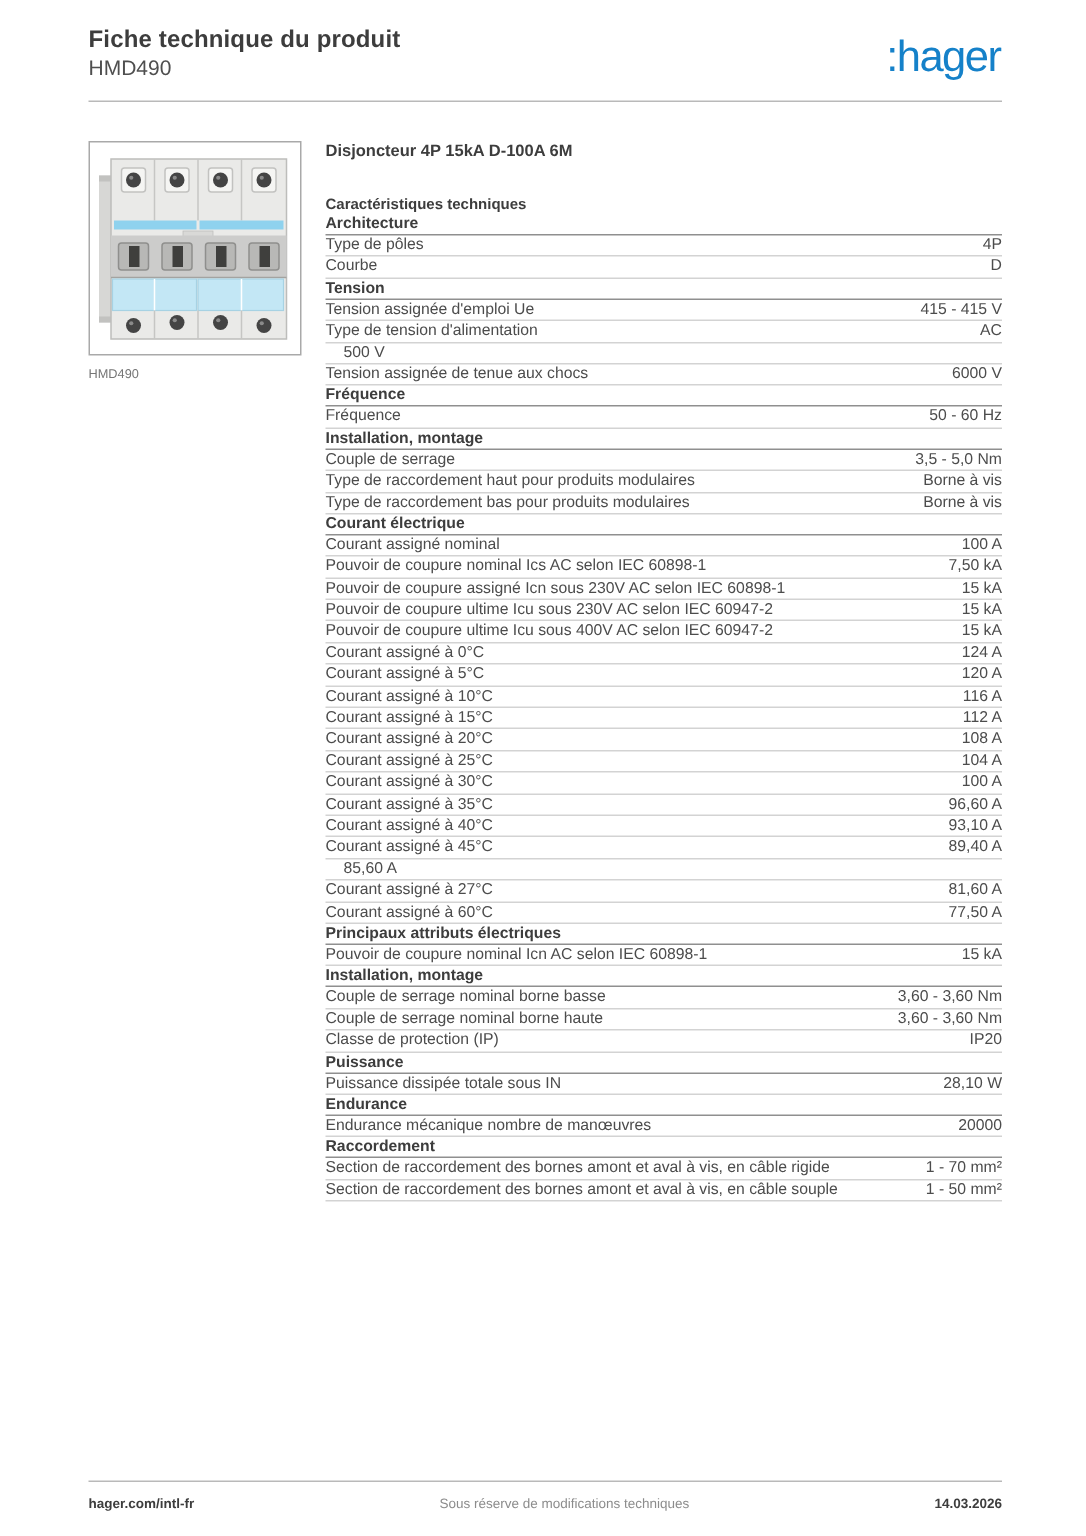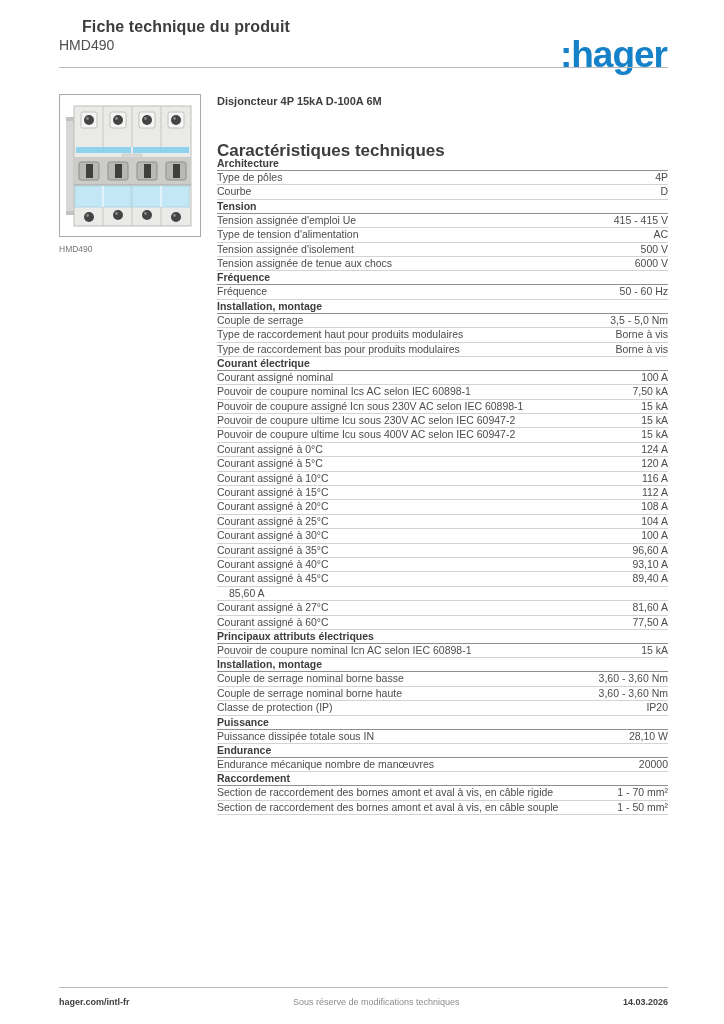--- a/index.html
+++ b/index.html
@@ -1,33 +1,33 @@
 <!DOCTYPE html>
 <html><head>
 <meta charset="utf-8">
 <style>
   * { margin:0; padding:0; box-sizing:border-box; }
   html,body { background:#ffffff; }
   body { font-family:"Liberation Sans","DejaVu Sans",sans-serif; }
   .page { position:relative; width:724px; height:1024px; background:#ffffff; overflow:hidden; }
 
   
-  .header-title { position:absolute; left:59px; top:18px; font-size:16px; font-weight:bold; color:#3d3d3d; letter-spacing:0.1px;margin-left:23px; }
+  .header-title { position:absolute; left:59px; top:18px; font-size:16px; font-weight:bold; color:#3d3d3d; letter-spacing:0.1px; }
   .header-sub   { position:absolute; left:59px; top:37px; font-size:14px; color:#4f4f4f; }
-  .brand-logo   { position:absolute; right:57px; top:22px; font-size:37px; font-weight:bold; color:#1581c9; letter-spacing:-1px;margin-top:12px; }
+  .brand-logo   { position:absolute; right:57px; top:22px; font-size:29px; font-weight:normal; color:#1581c9; letter-spacing:-1px; }
   .header-rule  { position:absolute; left:59px; right:56px; top:67px; border-top:1px solid #b9b9b9; }
 
   
   .image-panel { position:absolute; left:59px; top:94px; width:142px; height:143px; border:1px solid #a9a9a9; background:#ffffff; padding:6px 5px; }
   .image-caption { position:absolute; left:59px; top:244px; font-size:8.5px; color:#767676; }
 
   
   .spec-col { position:absolute; left:217px; top:95px; width:451px; }
   .product-name { font-size:11px; font-weight:bold; color:#3d3d3d; line-height:13px; }
-  .spec-heading { margin-top:36px; font-size:17px; font-weight:bold; color:#3d3d3d; line-height:13px; }
+  .spec-heading { margin-top:22px; font-size:10px; font-weight:bold; color:#3d3d3d; line-height:13px; }
   .section { }
   .section-title { font-size:10.5px; font-weight:bold; color:#3d3d3d; line-height:12px; padding-bottom:1px; border-bottom:1px solid #8f8f8f; }
   .spec-row { display:flex; justify-content:space-between; align-items:baseline; border-bottom:1px solid #d3d3d3; font-size:10.5px; color:#4c4c4c; line-height:13.4px; height:14.4px; }
   .spec-label { flex:1 1 auto; white-space:nowrap; overflow:hidden; }
   .spec-value { flex:0 0 auto; padding-left:12px; white-space:nowrap; text-align:right; }
 
   
   .footer { position:absolute; left:59px; right:56px; top:987px; border-top:1px solid #b9b9b9; padding-top:9px; display:flex; justify-content:space-between; align-items:flex-end; font-size:9px; }
   .footer-left  { font-weight:bold; color:#3d3d3d; }
   .footer-center{ color:#8c8c8c; }
@@ -139,21 +139,20 @@
     <span class="spec-label">Tension assignée d'emploi Ue</span>
     <span class="spec-value">415 - 415 V</span>
   </div>
 
   <div class="spec-row">
     <span class="spec-label">Type de tension d'alimentation</span>
     <span class="spec-value">AC</span>
   </div>
 
   <div class="spec-row">
-    <span class="spec-label">Tension assignée d'isolement</span>
     <span class="spec-value">500 V</span>
   </div>
 
   <div class="spec-row">
     <span class="spec-label">Tension assignée de tenue aux chocs</span>
     <span class="spec-value">6000 V</span>
   </div>
 </div>
   </div>
 

